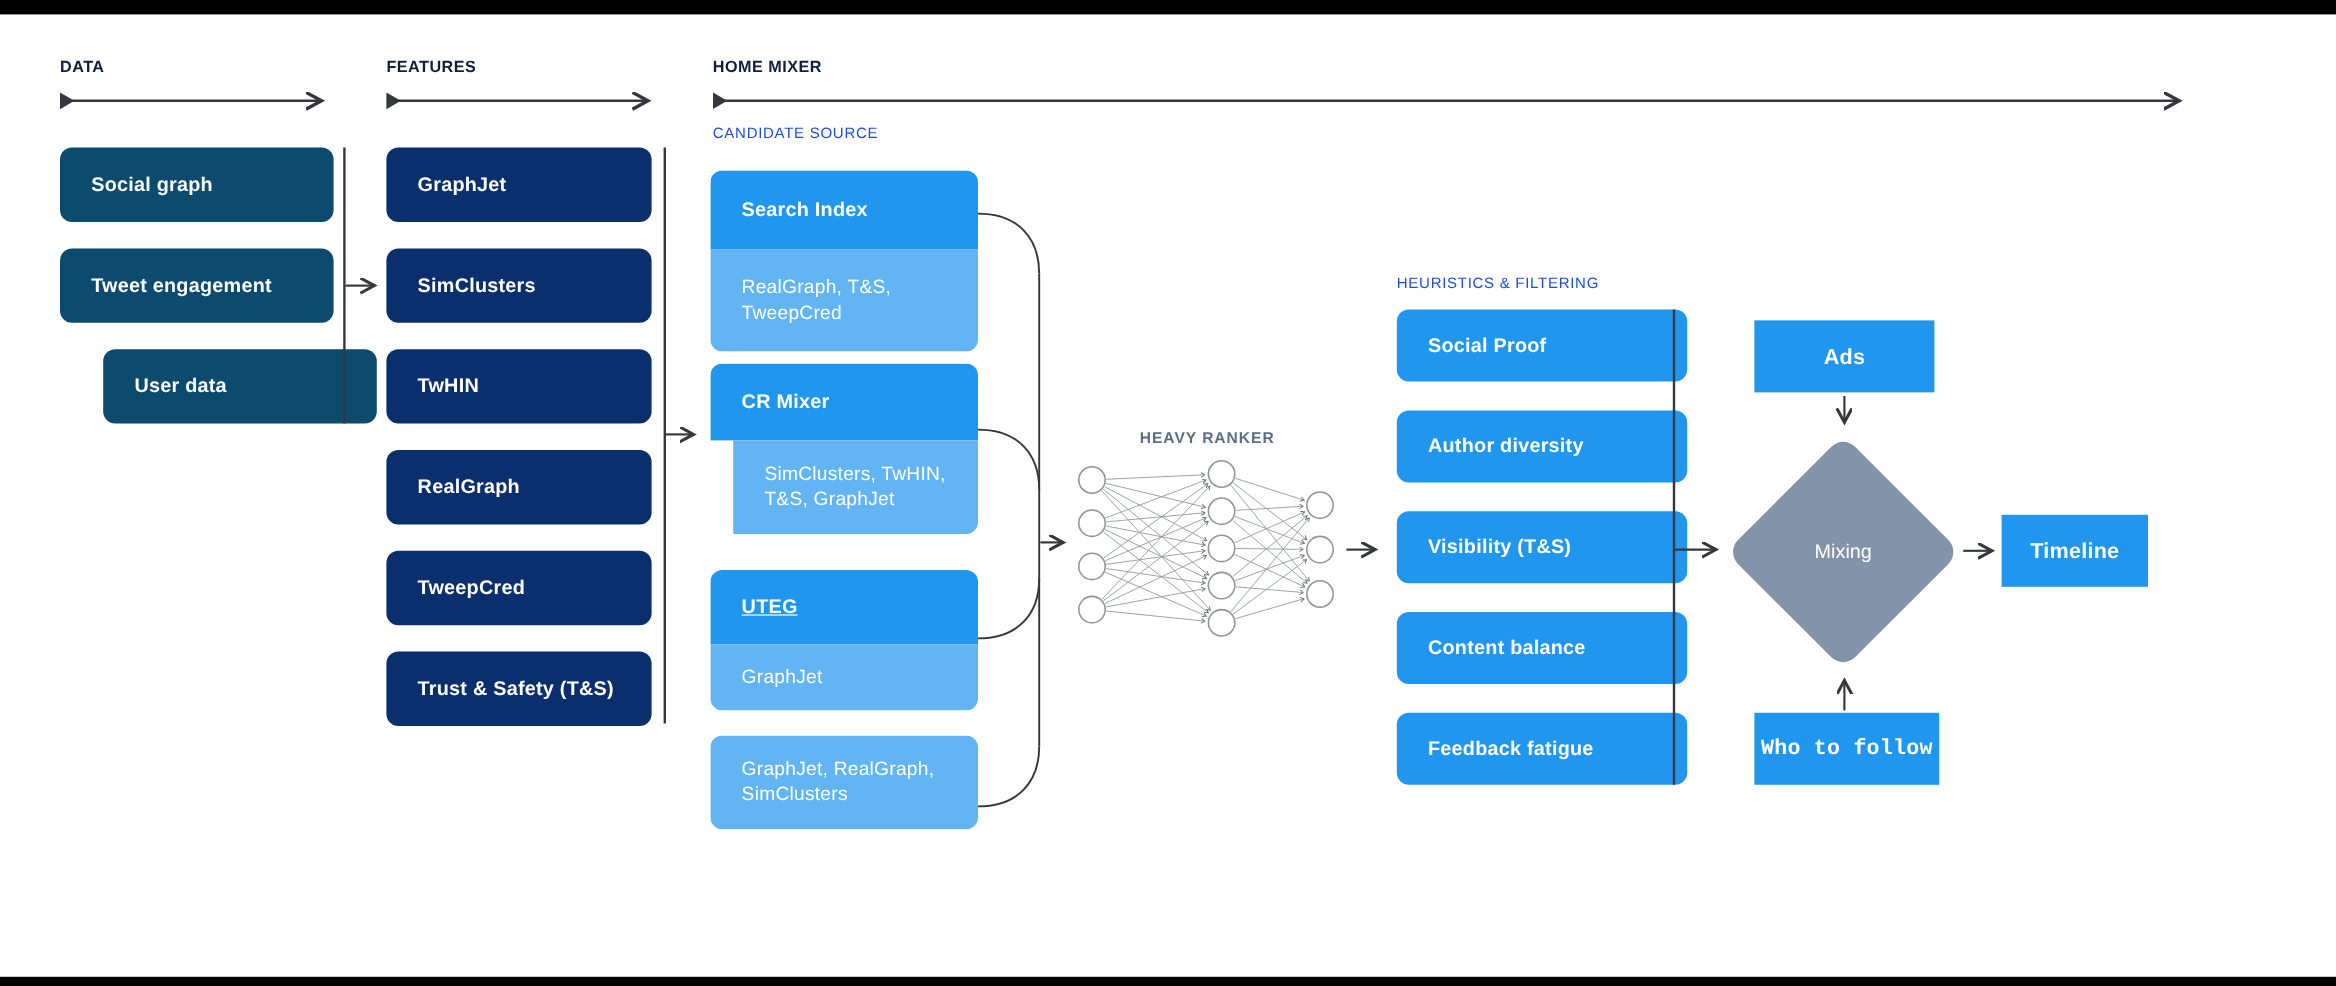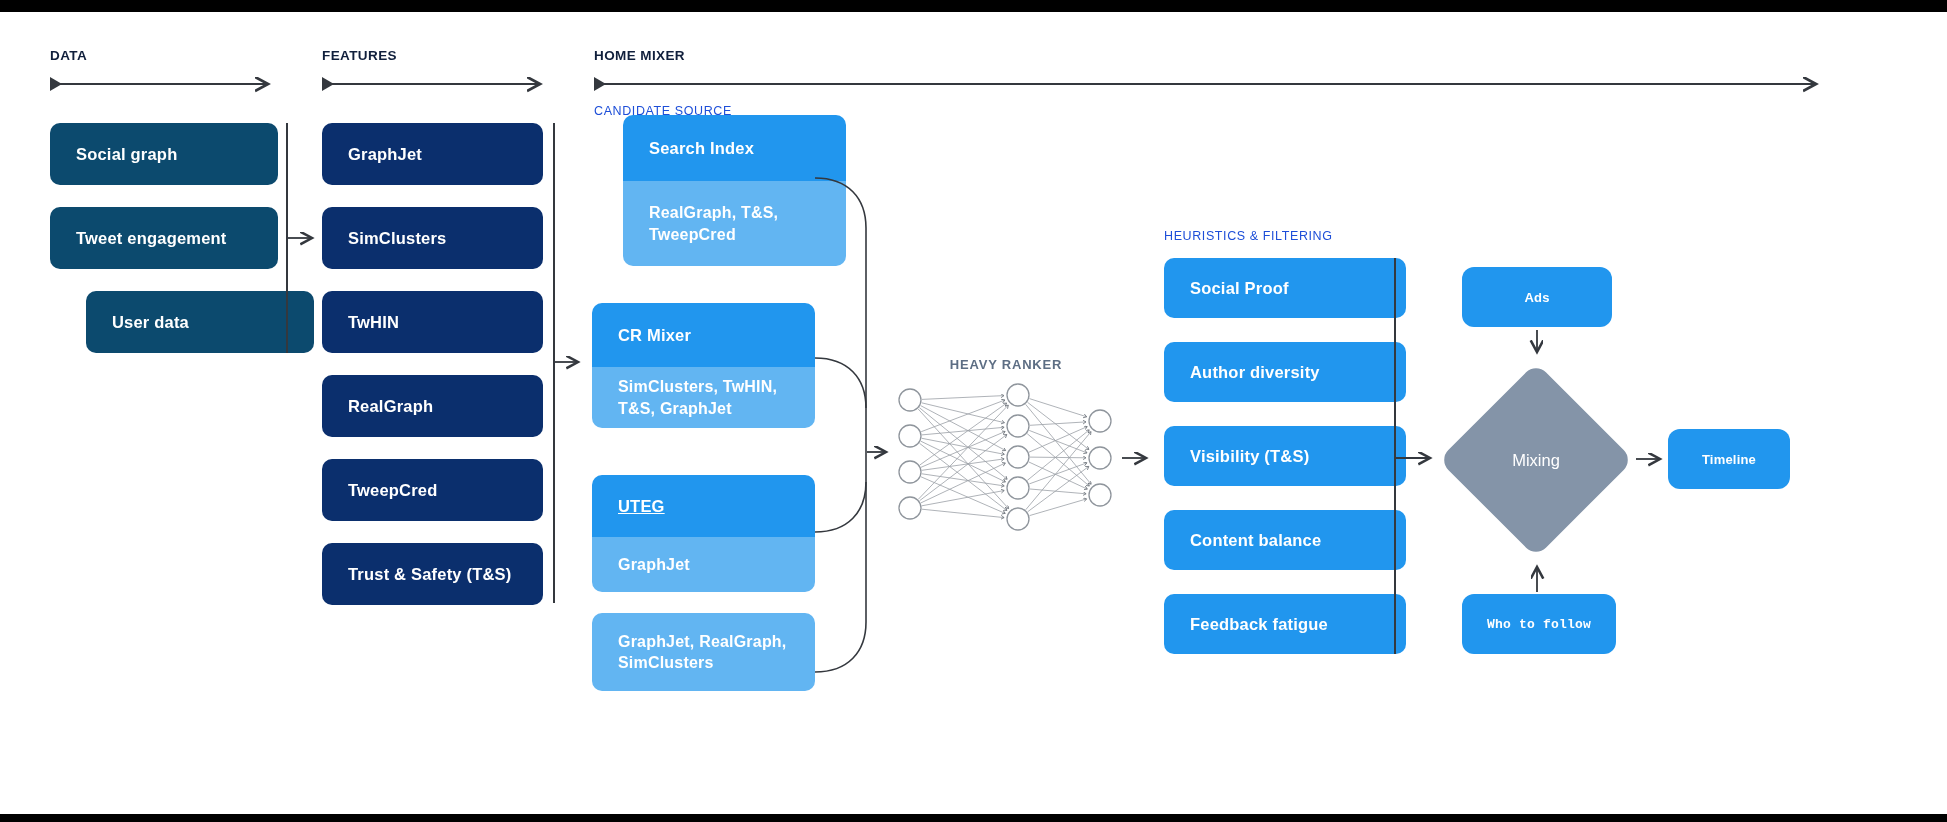--- a/index.html
+++ b/index.html
@@ -16,23 +16,23 @@
   .box{position:absolute;border-radius:10px;color:#fff;font-size:16.5px;font-weight:700;
        display:flex;align-items:center;box-sizing:border-box;padding:0 26px;letter-spacing:.2px;}
   .data-box{left:50px;width:228px;height:62px;background:#0c4a6e;}
   .feat-box{left:322px;width:221px;height:62px;background:#0b2f6d;}
   .heur-box{left:1164px;width:242px;height:60px;background:#2196ee;}
 
   .cand{position:absolute;left:592px;width:223px;border-radius:10px;overflow:hidden;color:#fff;}
   .cand .head{background:#2196ee;display:flex;align-items:center;box-sizing:border-box;
               padding:0 26px;font-size:16.5px;font-weight:700;letter-spacing:.2px;}
   .cand .sub{background:#62b5f2;display:flex;align-items:center;box-sizing:border-box;
-             padding:22px 26px;font-size:16px;font-weight:700;line-height:1.32;letter-spacing:.2px;}
+             padding:22px 26px;font-size:16px;font-weight:400;line-height:1.32;letter-spacing:.2px;}
 
-  .cbox{position:absolute;background:#2196ee;border-radius:12px;color:#fff;font-size:13px;
+  .cbox{position:absolute;background:#2196ee;border-radius:0;color:#fff;font-size:18px;
         font-weight:700;display:flex;align-items:center;justify-content:center;letter-spacing:.2px;text-align:center;}
 
   #diamond{position:absolute;left:1467px;top:391px;width:138px;height:138px;background:#8494a8;
            border-radius:14px;transform:rotate(45deg);}
   #diamond-label{position:absolute;left:1467px;top:391px;width:138px;height:138px;display:flex;
                  align-items:center;justify-content:center;color:#fff;font-size:16.5px;font-weight:400;}
 
   svg.overlay{position:absolute;left:0;top:0;width:1947px;height:822px;pointer-events:none;}
   .conn{stroke:#34383e;fill:none;}
 </style>
@@ -55,27 +55,27 @@
   <div class="box data-box" style="top:207px;">Tweet engagement</div>
   <div class="box data-box" style="top:291px;margin-left:36px;">User data</div>
 
   <div class="box feat-box" style="top:123px;">GraphJet</div>
   <div class="box feat-box" style="top:207px;">SimClusters</div>
   <div class="box feat-box" style="top:291px;">TwHIN</div>
   <div class="box feat-box" style="top:375px;">RealGraph</div>
   <div class="box feat-box" style="top:459px;">TweepCred</div>
   <div class="box feat-box" style="top:543px;">Trust &amp; Safety (T&amp;S)</div>
 
-  <div class="cand" style="top:115px;margin-left:31px;">
+  <div class="cand" style="top:142px;">
     <div class="head" style="height:66px;">Search Index</div>
     <div class="sub" style="height:85px;">RealGraph, T&amp;S, TweepCred</div>
   </div>
   <div class="cand" style="top:303px;">
     <div class="head" style="height:64px;">CR Mixer</div>
-    <div class="sub" style="height:61px;">SimClusters, TwHIN, T&amp;S, GraphJet</div>
+    <div class="sub" style="height:78px;margin-left:19px;">SimClusters, TwHIN, T&amp;S, GraphJet</div>
   </div>
   <div class="cand" style="top:475px;">
     <div class="head" style="height:62px;text-decoration:underline;">UTEG</div>
     <div class="sub" style="height:55px;">GraphJet</div>
   </div>
   <div class="cand" style="top:613px;">
     <div class="sub" style="height:78px;">GraphJet, RealGraph, SimClusters</div>
   </div>
 
   <div class="box heur-box" style="top:258px;">Social Proof</div>

